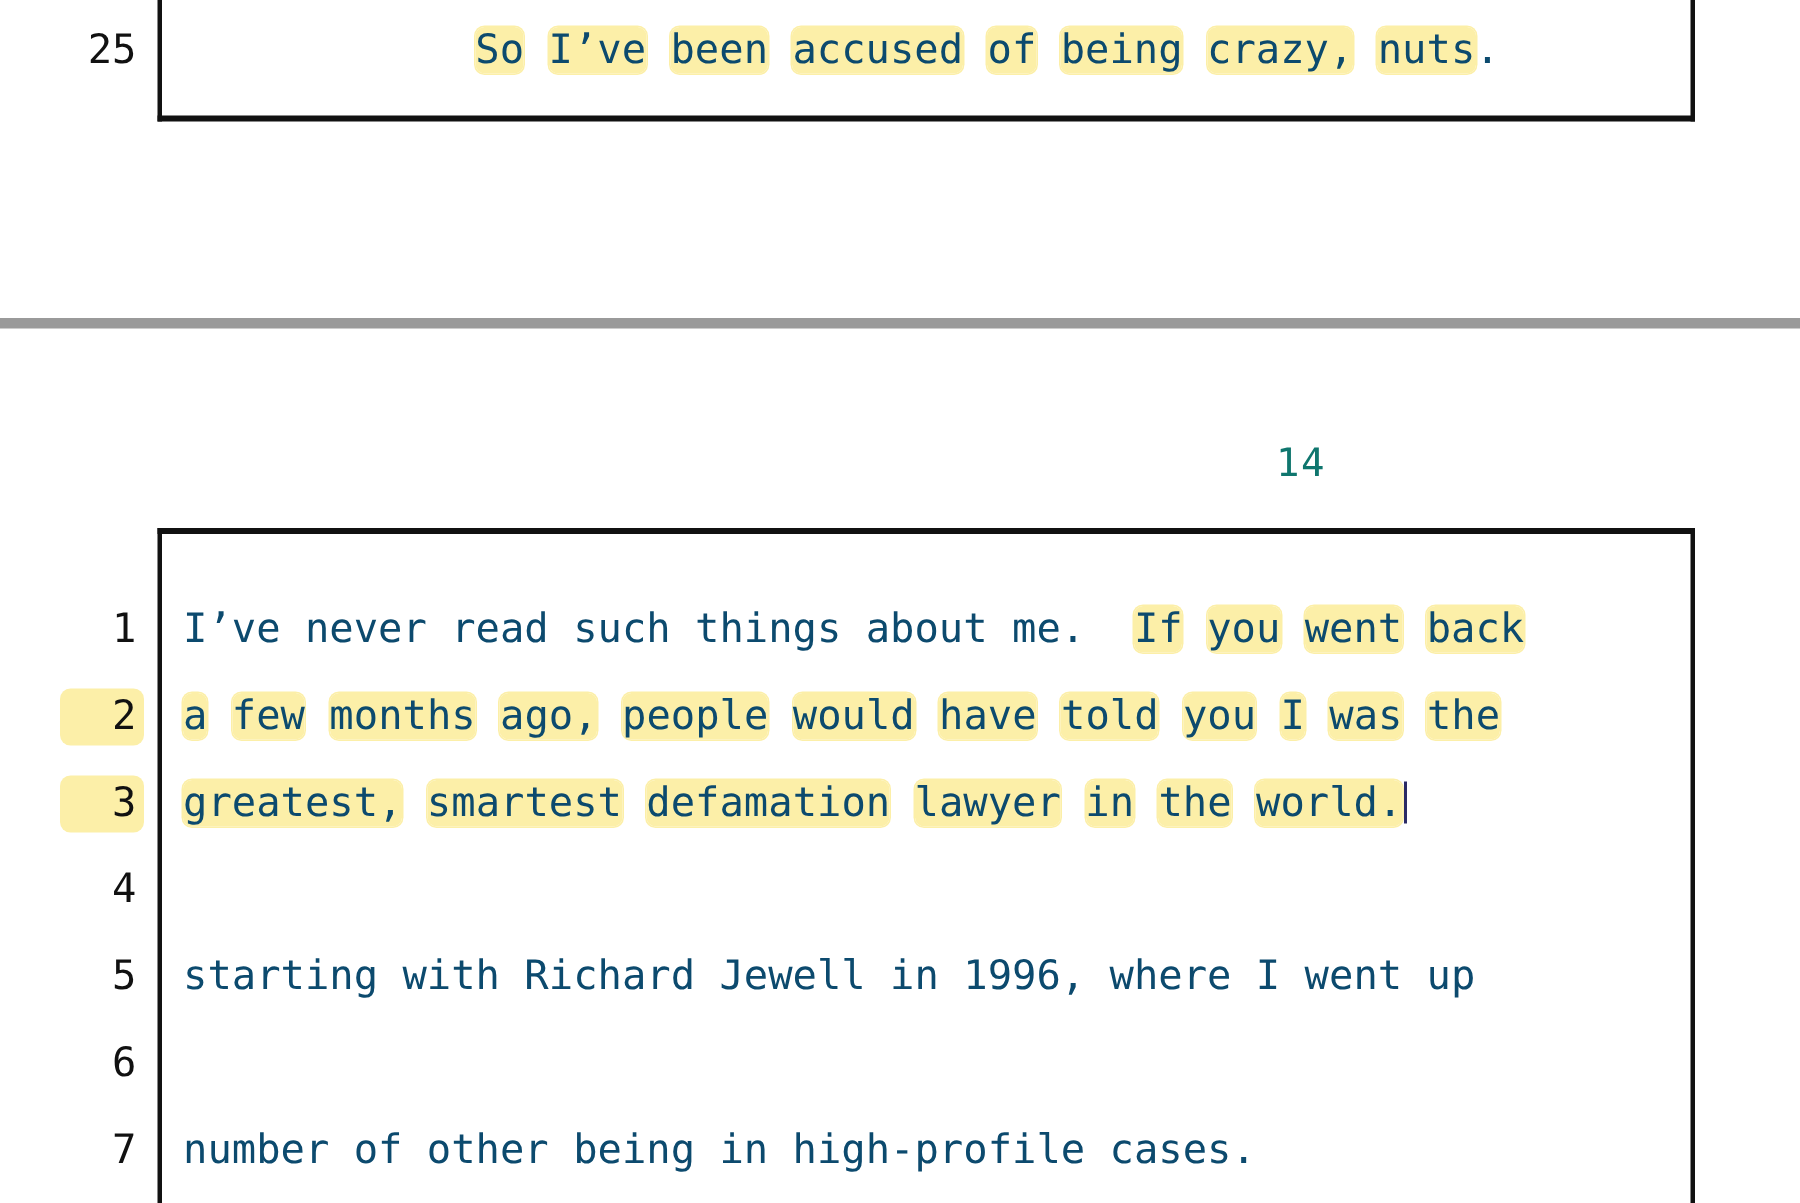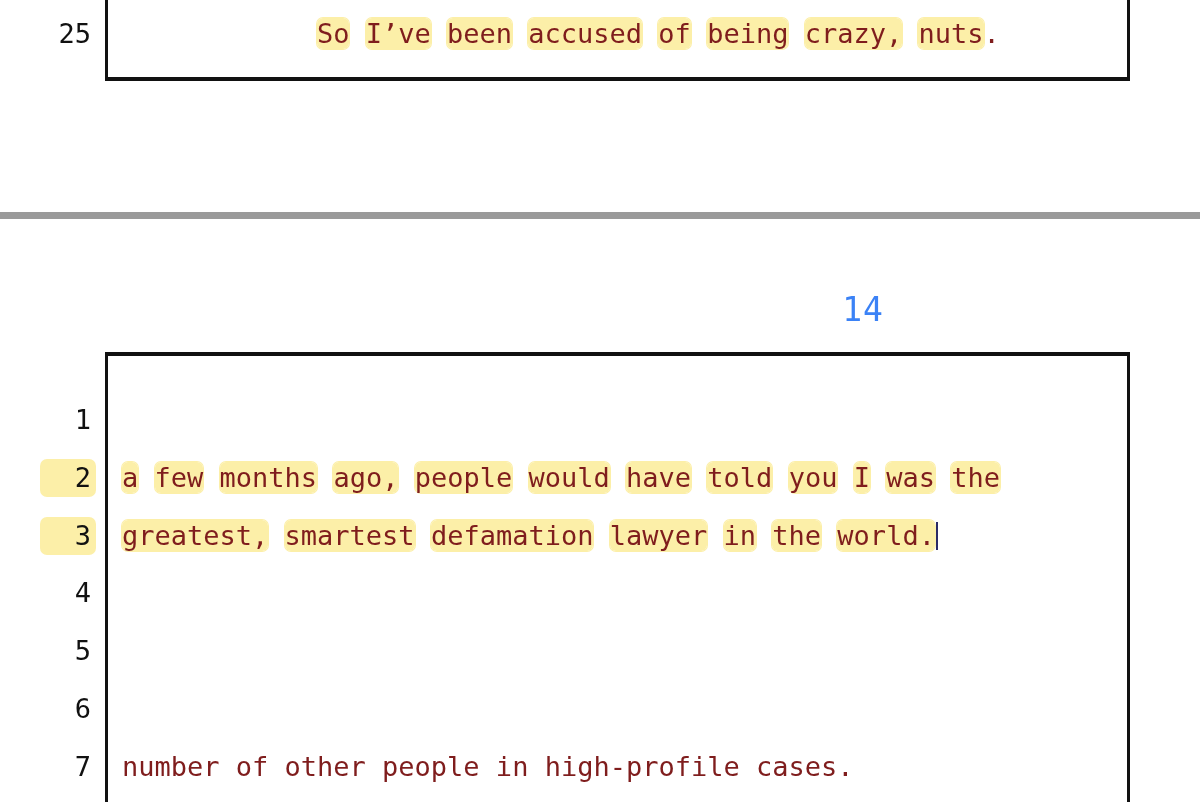--- a/index.html
+++ b/index.html
@@ -62,24 +62,24 @@
     width: 1200px;
     height: 7px;
     background: #9a9a9a;
   }
 
   
   .page-number {
     position: absolute;
     right: 104px;
     top: 296px;
-    font-size: 33px;
+    font-size: 26px;
     line-height: 27px;
     letter-spacing: 1px;
-    color: #3b82f6;
+    color: #0f766e;
     white-space: nowrap;
   }
 
   
   .line-row {
     position: absolute;
     left: 0;
     width: 1200px;
     height: 40px;
     display: flex;
@@ -103,21 +103,21 @@
     border-radius: 7px;
   }
 
   .line-text {
     position: absolute;
     left: 122px;
     font-size: 27px;
     line-height: 36px;
     letter-spacing: 0px;
     white-space: pre;
-    color: #7f1d1d;
+    color: #0c4a6e;
   }
 
   .line-text .tok {
     display: inline;
   }
 
   .line-text .hl {
     background: #fcefa8;
     border-radius: 6px;
     box-shadow: 0 0 0 1px #fcefa8;
@@ -146,37 +146,39 @@
     </div>
 
   <div class="page-separator"></div>
 
   <div class="page-number">14</div>
 
   <div class="transcript-page page-bottom"></div>
   <div id="bottom-lines">
       <div class="line-row" style="top: 400px;">
         <div class="line-number">1</div>
+        <div class="line-text" style="left: 122px;"><span class="tok">I’ve never read such things about me.  </span><span class="tok hl">If</span><span class="tok"> </span><span class="tok hl">you</span><span class="tok"> </span><span class="tok hl">went</span><span class="tok"> </span><span class="tok hl">back</span></div>
       </div>
       <div class="line-row" style="top: 457.8px;">
         <div class="line-number hl">2</div>
         <div class="line-text" style="left: 122px;"><span class="tok hl">a</span><span class="tok"> </span><span class="tok hl">few</span><span class="tok"> </span><span class="tok hl">months</span><span class="tok"> </span><span class="tok hl">ago,</span><span class="tok"> </span><span class="tok hl">people</span><span class="tok"> </span><span class="tok hl">would</span><span class="tok"> </span><span class="tok hl">have</span><span class="tok"> </span><span class="tok hl">told</span><span class="tok"> </span><span class="tok hl">you</span><span class="tok"> </span><span class="tok hl">I</span><span class="tok"> </span><span class="tok hl">was</span><span class="tok"> </span><span class="tok hl">the</span></div>
       </div>
       <div class="line-row" style="top: 515.6px;">
         <div class="line-number hl">3</div>
         <div class="line-text" style="left: 122px;"><span class="tok hl">greatest,</span><span class="tok"> </span><span class="tok hl">smartest</span><span class="tok"> </span><span class="tok hl">defamation</span><span class="tok"> </span><span class="tok hl">lawyer</span><span class="tok"> </span><span class="tok hl">in</span><span class="tok"> </span><span class="tok hl">the</span><span class="tok"> </span><span class="tok hl">world.</span><span class="caret"></span></div>
       </div>
       <div class="line-row" style="top: 573.4px;">
         <div class="line-number">4</div>
       </div>
       <div class="line-row" style="top: 631.2px;">
         <div class="line-number">5</div>
+        <div class="line-text" style="left: 122px;"><span class="tok">starting with Richard Jewell in 1996, where I went up</span></div>
       </div>
       <div class="line-row" style="top: 689px;">
         <div class="line-number">6</div>
       </div>
       <div class="line-row" style="top: 746.8px;">
         <div class="line-number">7</div>
-        <div class="line-text" style="left: 122px;"><span class="tok">number of other people in high-profile cases.</span></div>
+        <div class="line-text" style="left: 122px;"><span class="tok">number of other being in high-profile cases.</span></div>
       </div>
     </div>
 
 </div>
 
 </body></html>

